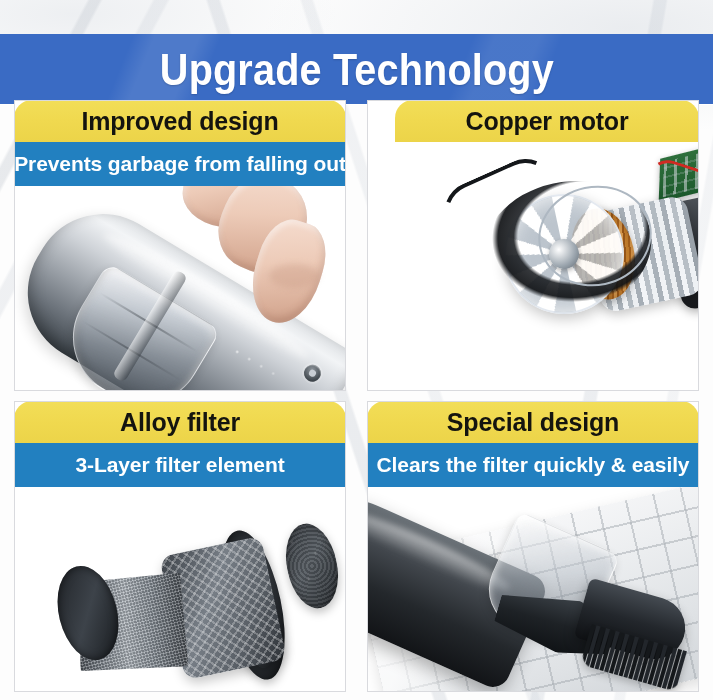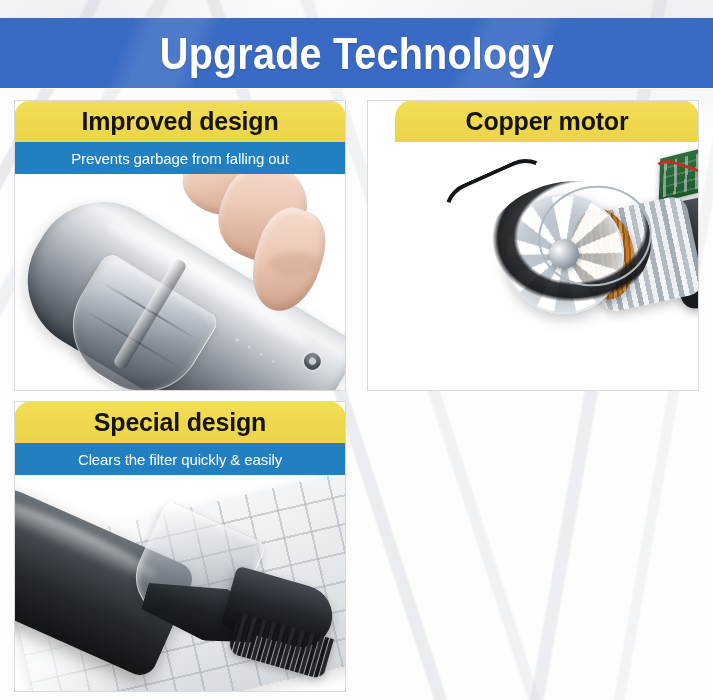--- a/index.html
+++ b/index.html
@@ -24,21 +24,21 @@
       linear-gradient(72deg, rgba(0,0,0,0) 0 46%, rgba(198,204,212,.34) 46.3% 47.4%, rgba(0,0,0,0) 47.7% 56%,
                       rgba(203,209,217,.26) 56.3% 57.3%, rgba(0,0,0,0) 57.6% 100%),
       linear-gradient(100deg, rgba(0,0,0,0) 0 78%, rgba(196,203,212,.30) 78.3% 79.6%, rgba(0,0,0,0) 79.9% 88%,
                       rgba(205,211,219,.22) 88.3% 89.3%, rgba(0,0,0,0) 89.6% 100%),
       radial-gradient(ellipse 520px 150px at 88% 4%, rgba(190,198,208,.30), rgba(255,255,255,0) 70%),
       radial-gradient(ellipse 380px 120px at 10% 2%, rgba(192,200,210,.26), rgba(255,255,255,0) 70%);
     pointer-events:none;
   }
   
   .header-banner{
-    position:absolute;left:0;top:18px;width:713px;height:70px;
+    position:absolute;left:0;top:34px;width:713px;height:70px;
     display:flex;align-items:center;justify-content:center;
     box-shadow:0 1px 0 rgba(255,255,255,.9);
   }
   .header-banner .sheen{
     position:absolute;inset:0;
     background:linear-gradient(112deg, rgba(255,255,255,0) 0 18%, rgba(255,255,255,.10) 21% 27%, rgba(255,255,255,0) 30% 64%, rgba(255,255,255,.08) 67% 73%, rgba(255,255,255,0) 76% 100%);
     pointer-events:none;
   }
   .header-title{
     position:relative;
@@ -74,25 +74,25 @@
     display:flex;align-items:center;justify-content:center;
     color:#14140f;
     font-size:25px;font-weight:bold;
     letter-spacing:-.2px;
     white-space:nowrap;
     box-sizing:border-box;
     margin-top:-1px;margin-left:-1px;margin-right:-1px;
   }
   .panel-sub{
     position:relative;
-    height:32px;
+    height:44px;
     background:#2280c0;
     display:flex;align-items:center;justify-content:center;
     color:#ffffff;
-    font-size:15px;font-weight:normal;
+    font-size:21px;font-weight:bold;
     letter-spacing:-.1px;
     white-space:nowrap;
     margin-left:-1px;margin-right:-1px;
     box-sizing:border-box;
   }
   .panel-media{
     position:relative;
     height:220px;
     background:#ffffff;
     overflow:hidden;
@@ -456,20 +456,32 @@
           <div class="copper-coil"></div>
           <div class="impeller">
             <div class="impeller-hub"></div>
           </div>
           <div class="motor-shroud"></div>
           <div class="wire silver"></div>
         </div>
       </div>
     </div>
 
+    <div class="panel" style="border-color: rgb(217, 218, 222);">
+      <div class="panel-title">Alloy filter</div>
+      <div class="panel-sub" style="background: rgb(34, 128, 192);">3-Layer filter element</div>
+      <div class="panel-media">
+        <div class="filter-sponge"></div>
+        <div class="filter-mid-ring"></div>
+        <div class="filter-mid-ring inner"></div>
+        <div class="filter-mid"></div>
+        <div class="filter-cone"></div>
+        <div class="filter-cone-lip"></div>
+      </div>
+    </div>
 
     <div class="panel" style="border-color: rgb(217, 218, 222);">
       <div class="panel-title">Special design</div>
       <div class="panel-sub" style="background: rgb(34, 128, 192);">Clears the filter quickly &amp; easily</div>
       <div class="panel-media">
         <div class="kb">
           <div class="kb-keys"></div>
           <div class="kb-glare"></div>
         </div>
         <div class="vac4-body">

